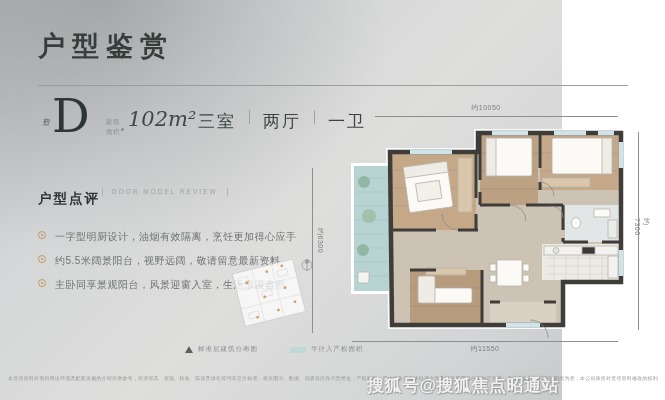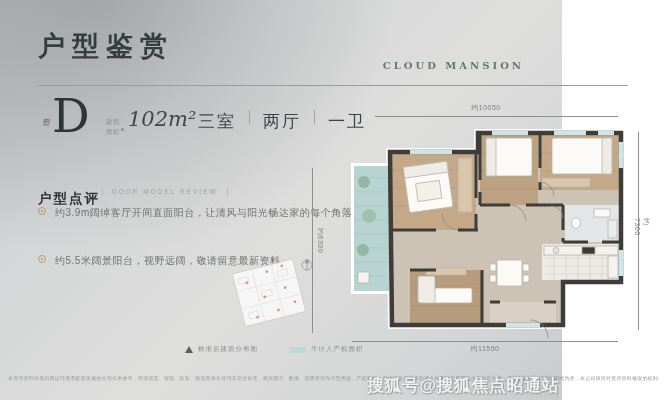--- a/index.html
+++ b/index.html
@@ -98,46 +98,49 @@
     color:rgba(250,250,247,0.92);
     text-shadow:0 0 2px rgba(110,112,114,0.7), 1px 1px 1px rgba(120,122,124,0.5);
   }
 </style>
 </head>
 <body>
 
 <div id="canvas">
 
   <div class="abs page-title">户型鉴赏</div>
-  <div class="abs brand">CLOUD MANSION</div>
   <div class="abs header-rule"></div>
 
   <div class="abs unit-type-vert">户型</div>
   <div class="abs unit-letter">D</div>
   <div class="abs area-label">建筑面积</div>
   <div class="abs area-dot"></div>
   <div class="abs area-value">102m²</div>
   <div class="abs rooms">
     <span class="room-item">三室</span>
     <span class="room-sep"></span>
     <span class="room-item">两厅</span>
     <span class="room-sep"></span>
     <span class="room-item">一卫</span>
   </div>
 
   <div class="abs review-title">户型点评</div>
   <div class="abs review-sub">DOOR MODEL REVIEW</div>
 
-  <div class="bullet" style="top:206px">
+  <div class="bullet" style="top:230px">
     <span class="bullet-icon"></span>
-    <span class="bullet-text">约3.9m阔绰客厅开间直面阳台，让清风与阳光畅达家的每个角落</span>
+    <span class="bullet-text">一字型明厨设计，油烟有效隔离，烹饪更加得心应手</span>
   </div>
   <div class="bullet" style="top:254px">
     <span class="bullet-icon"></span>
     <span class="bullet-text">约5.5米阔景阳台，视野远阔，敬请留意最新资料</span>
+  </div>
+  <div class="bullet" style="top:278px">
+    <span class="bullet-icon"></span>
+    <span class="bullet-text">主卧同享景观阳台，风景迎窗入室，生活浪漫盎然</span>
   </div>
 
   <svg class="abs" style="left:228px; top:248px" width="90" height="85" viewBox="0 0 90 85">
     <g transform="rotate(-14 40 45)" opacity="0.75">
       <rect x="10" y="18" width="62" height="54" fill="#ffffff" stroke="#c9c9c7" stroke-width="0.8"></rect>
       <path d="M10,36 H72 M10,54 H72 M30,18 V72 M50,18 V72" stroke="#dddddb" stroke-width="0.6" fill="none"></path>
       <rect x="14" y="24" width="10" height="6" fill="none" stroke="#d7d5d2" stroke-width="0.6"></rect>
       <rect x="34" y="42" width="10" height="6" fill="none" stroke="#d7d5d2" stroke-width="0.6"></rect>
       <rect x="16" y="60" width="10" height="6" fill="none" stroke="#d7d5d2" stroke-width="0.6"></rect>
       <rect x="54" y="26" width="10" height="6" fill="none" stroke="#d7d5d2" stroke-width="0.6"></rect>

